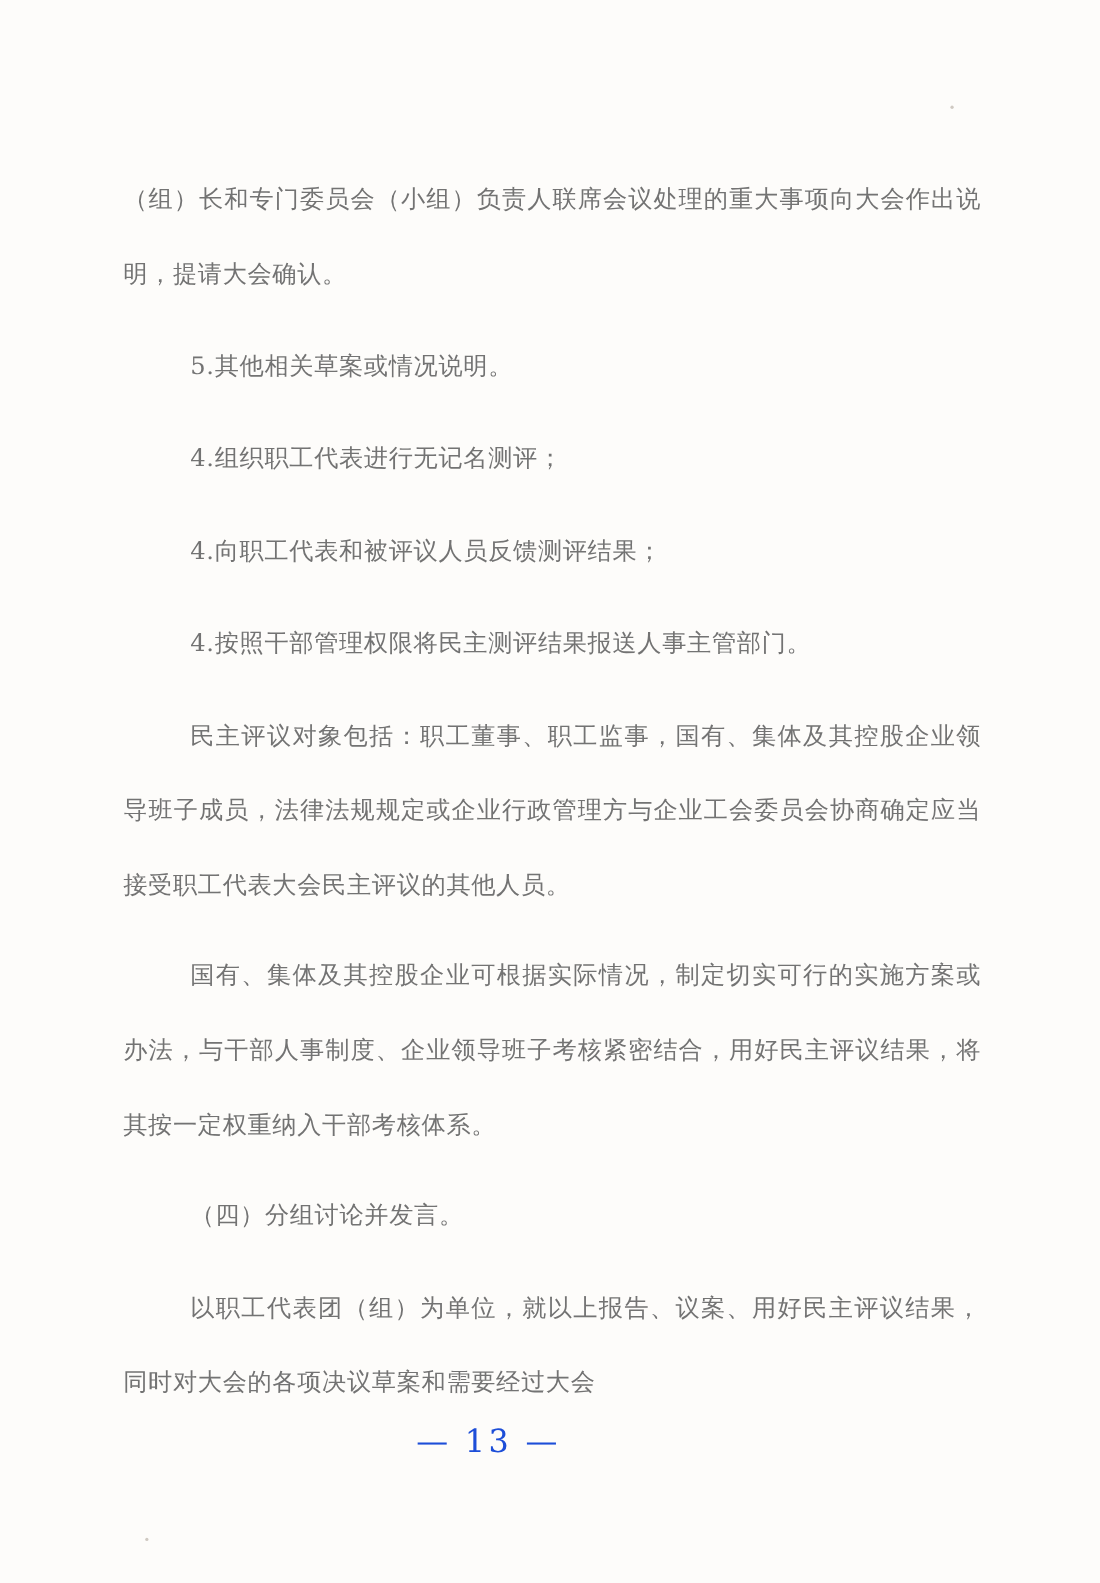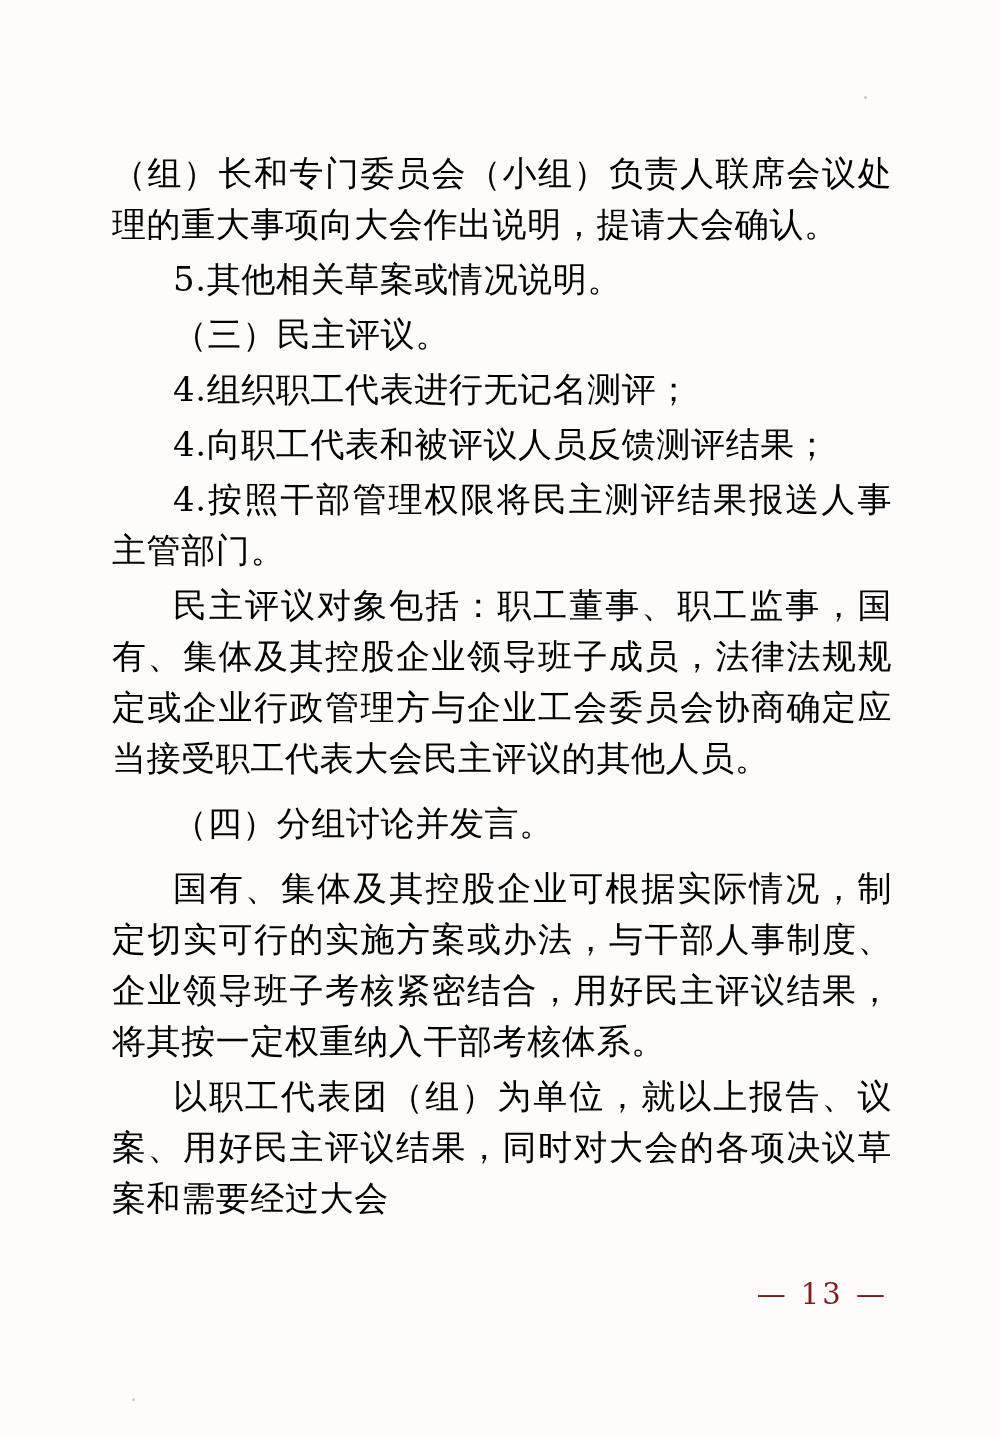--- a/index.html
+++ b/index.html
@@ -20,46 +20,46 @@
     background: #fdfcfa;
     box-sizing: border-box;
   }
   .page-inner {
     position: absolute;
     left: 112px;
     top: 148px;
     width: 780px;
   }
   .para {
-    font-size: 34px;
-    line-height: 51px;
-    color: #000000;
+    font-size: 22px;
+    line-height: 68px;
+    color: #737373;
     letter-spacing: 0.6px;
     text-align: justify;
     text-justify: inter-ideograph;
     margin: 0 0 0 0;
     font-family: "DejaVu Serif", "Liberation Serif", serif;
   }
   .indent {
     text-indent: 61px;
   }
   .gap-small {
-    margin-top: 4px;
+    margin-top: 16px;
   }
   .gap-para {
     margin-top: 14px;
   }
   .page-number {
     position: absolute;
     left: 0;
     right: 112px;
-    bottom: 128px;
-    text-align: right;
+    bottom: 112px;
+    text-align: center;
     font-size: 29px;
-    color: #7f1d1d;
+    color: #1d4ed8;
     letter-spacing: 3px;
     font-family: "DejaVu Serif", "Liberation Serif", serif;
   }
   .speck {
     position: absolute;
     width: 3px;
     height: 3px;
     background: #cfc9c2;
     border-radius: 50%;
   }
@@ -71,36 +71,35 @@
 
   <div class="speck" style="left:132px; top:1398px;"></div>
   <div class="speck" style="left:864px; top:96px;"></div>
 
   <div class="page-inner">
 
     <p class="para">（组）长和专门委员会（小组）负责人联席会议处理的重大事项向大会作出说明，提请大会确认。</p>
 
     <p class="para indent gap-small">5.其他相关草案或情况说明。</p>
 
-    <p class="para indent gap-small">（三）民主评议。</p>
 
 
 
     <p class="para indent gap-small">4.组织职工代表进行无记名测评；</p>
 
 
     <p class="para indent gap-small">4.向职工代表和被评议人员反馈测评结果；</p>
 
     <p class="para indent gap-small">4.按照干部管理权限将民主测评结果报送人事主管部门。</p>
 
     <p class="para indent gap-small">民主评议对象包括：职工董事、职工监事，国有、集体及其控股企业领导班子成员，法律法规规定或企业行政管理方与企业工会委员会协商确定应当接受职工代表大会民主评议的其他人员。</p>
 
+    <p class="para indent gap-para">国有、集体及其控股企业可根据实际情况，制定切实可行的实施方案或办法，与干部人事制度、企业领导班子考核紧密结合，用好民主评议结果，将其按一定权重纳入干部考核体系。</p>
+
     <p class="para indent gap-para">（四）分组讨论并发言。</p>
-
-    <p class="para indent gap-para">国有、集体及其控股企业可根据实际情况，制定切实可行的实施方案或办法，与干部人事制度、企业领导班子考核紧密结合，用好民主评议结果，将其按一定权重纳入干部考核体系。</p>
 
     <p class="para indent gap-small">以职工代表团（组）为单位，就以上报告、议案、用好民主评议结果，同时对大会的各项决议草案和需要经过大会</p>
 
   </div>
 
   <div class="page-number">— 13 —</div>
 
 </div>
 
 </body></html>

